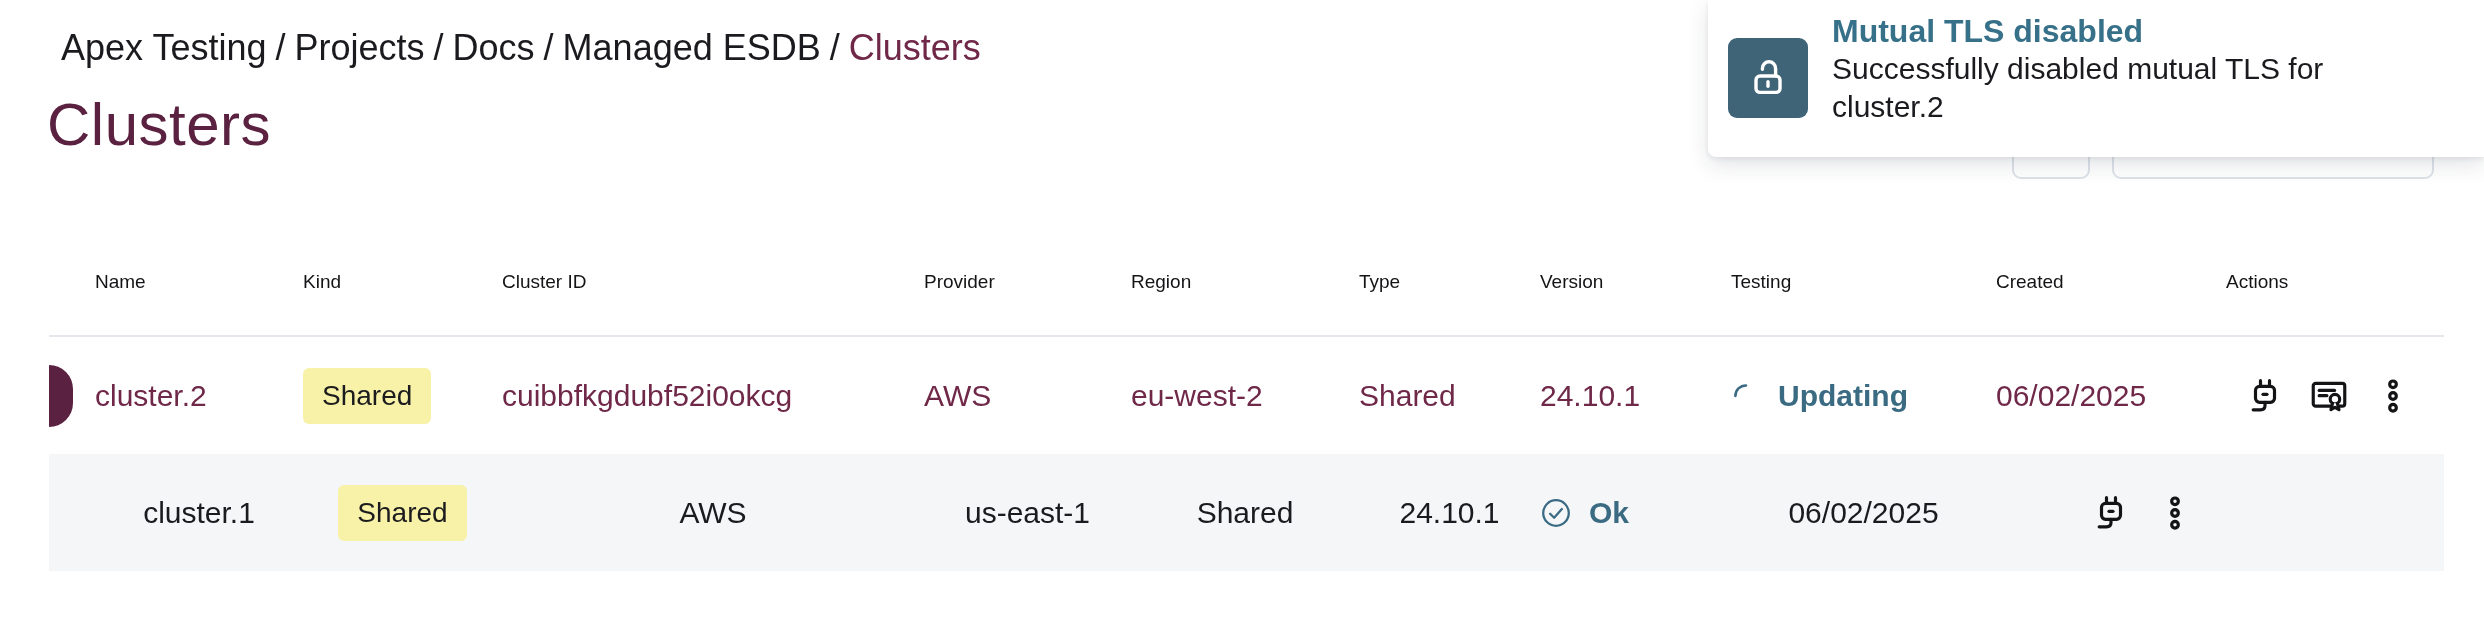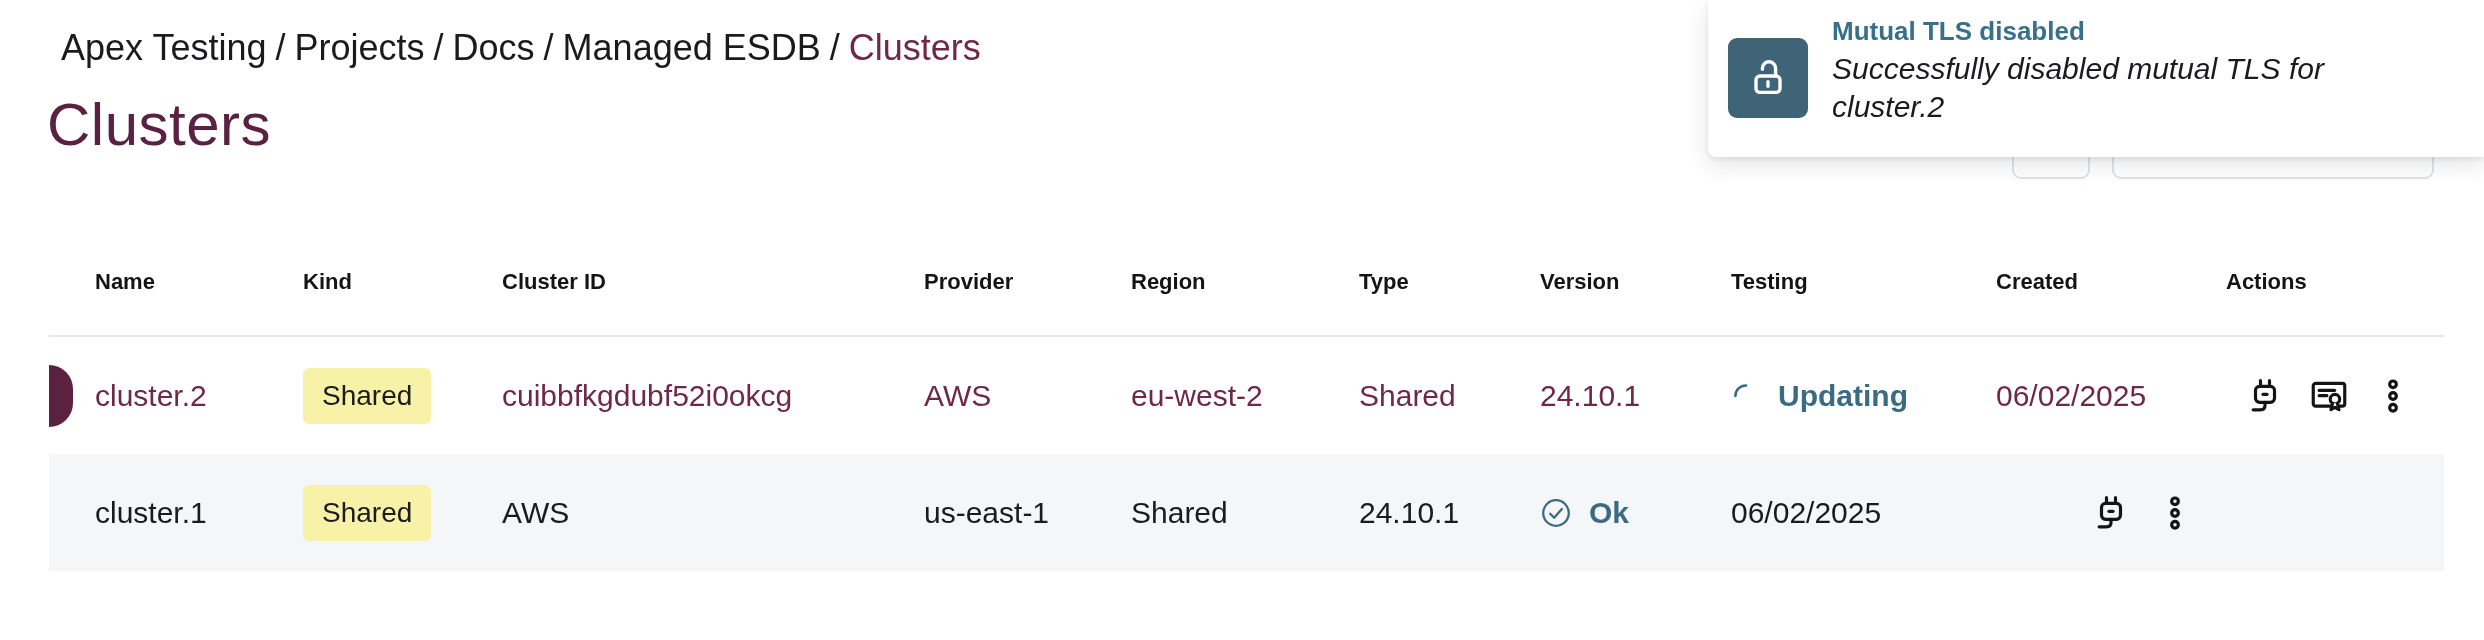--- a/index.html
+++ b/index.html
@@ -34,30 +34,30 @@
   .btn-wide{left:2112px;width:322px;}
   .btn-square svg{position:absolute;left:50%;top:50%;transform:translate(-50%,-50%);}
   .btn-wide svg{position:absolute;right:32px;top:50%;transform:translateY(-50%);}
 
   
   .toast{position:absolute;left:1708px;top:0;width:776px;height:157px;background:#fff;z-index:10;
          border-radius:0 0 0 8px;box-shadow:0 8px 22px rgba(25,35,55,.12),0 2px 5px rgba(25,35,55,.08);}
   .toast-icon-box{position:absolute;left:20px;top:38px;width:80px;height:80px;background:var(--toast-icon-bg);border-radius:9px;
                   display:flex;align-items:center;justify-content:center;}
   .toast-text{position:absolute;left:124px;top:12px;width:600px;}
-  .toast-title{font-size:26px;line-height:38px;font-weight:700;color:var(--toast-title);}
-  .toast-message{font-size:30px;line-height:38px;color:var(--text-black);max-width:570px;font-style:italic;}
+  .toast-title{font-size:32px;line-height:38px;font-weight:700;color:var(--toast-title);}
+  .toast-message{font-size:30px;line-height:38px;color:var(--text-black);max-width:570px;}
 
   
   .table{position:absolute;left:49px;top:245px;width:2395px;}
   .grid{display:grid;grid-template-columns:46px 208px 199px 422px 207px 228px 181px 191px 265px 230px 218px;align-items:center;}
   .thead{height:92px;border-bottom:2px solid var(--header-border);}
-  .thead .th{font-size:22px;font-weight:700;color:#141417;padding-bottom:16px;align-self:center;}
+  .thead .th{font-size:19px;font-weight:400;color:#141417;padding-bottom:16px;align-self:center;}
   .row{height:117px;position:relative;font-size:30px;}
-  .row.alt{background:var(--row-alt-bg);}
+  .row.alt{background:var(--row-alt-bg);text-align:center;}
   .row.highlight .cell{color:var(--maroon-link);}
   .cell{color:var(--text-black);}
   .cell.link{cursor:pointer;}
   .indicator{position:absolute;left:0;top:50%;transform:translateY(-50%);width:24px;height:62px;background:var(--maroon-dark);border-radius:0 62px 62px 0;}
   .badge{display:inline-block;background:var(--badge-bg);color:#1c1c1e;font-size:28px;padding:12px 19px;border-radius:6px;}
   .status{display:flex;align-items:center;gap:17px;color:var(--teal) !important;font-weight:600;}
   .status svg{flex:0 0 auto;}
   .actions{display:flex;align-items:center;justify-content:flex-end;gap:22px;padding-right:30px;}
   .action-btn{width:42px;height:42px;display:flex;align-items:center;justify-content:center;cursor:pointer;color:#141417;}
 </style>

